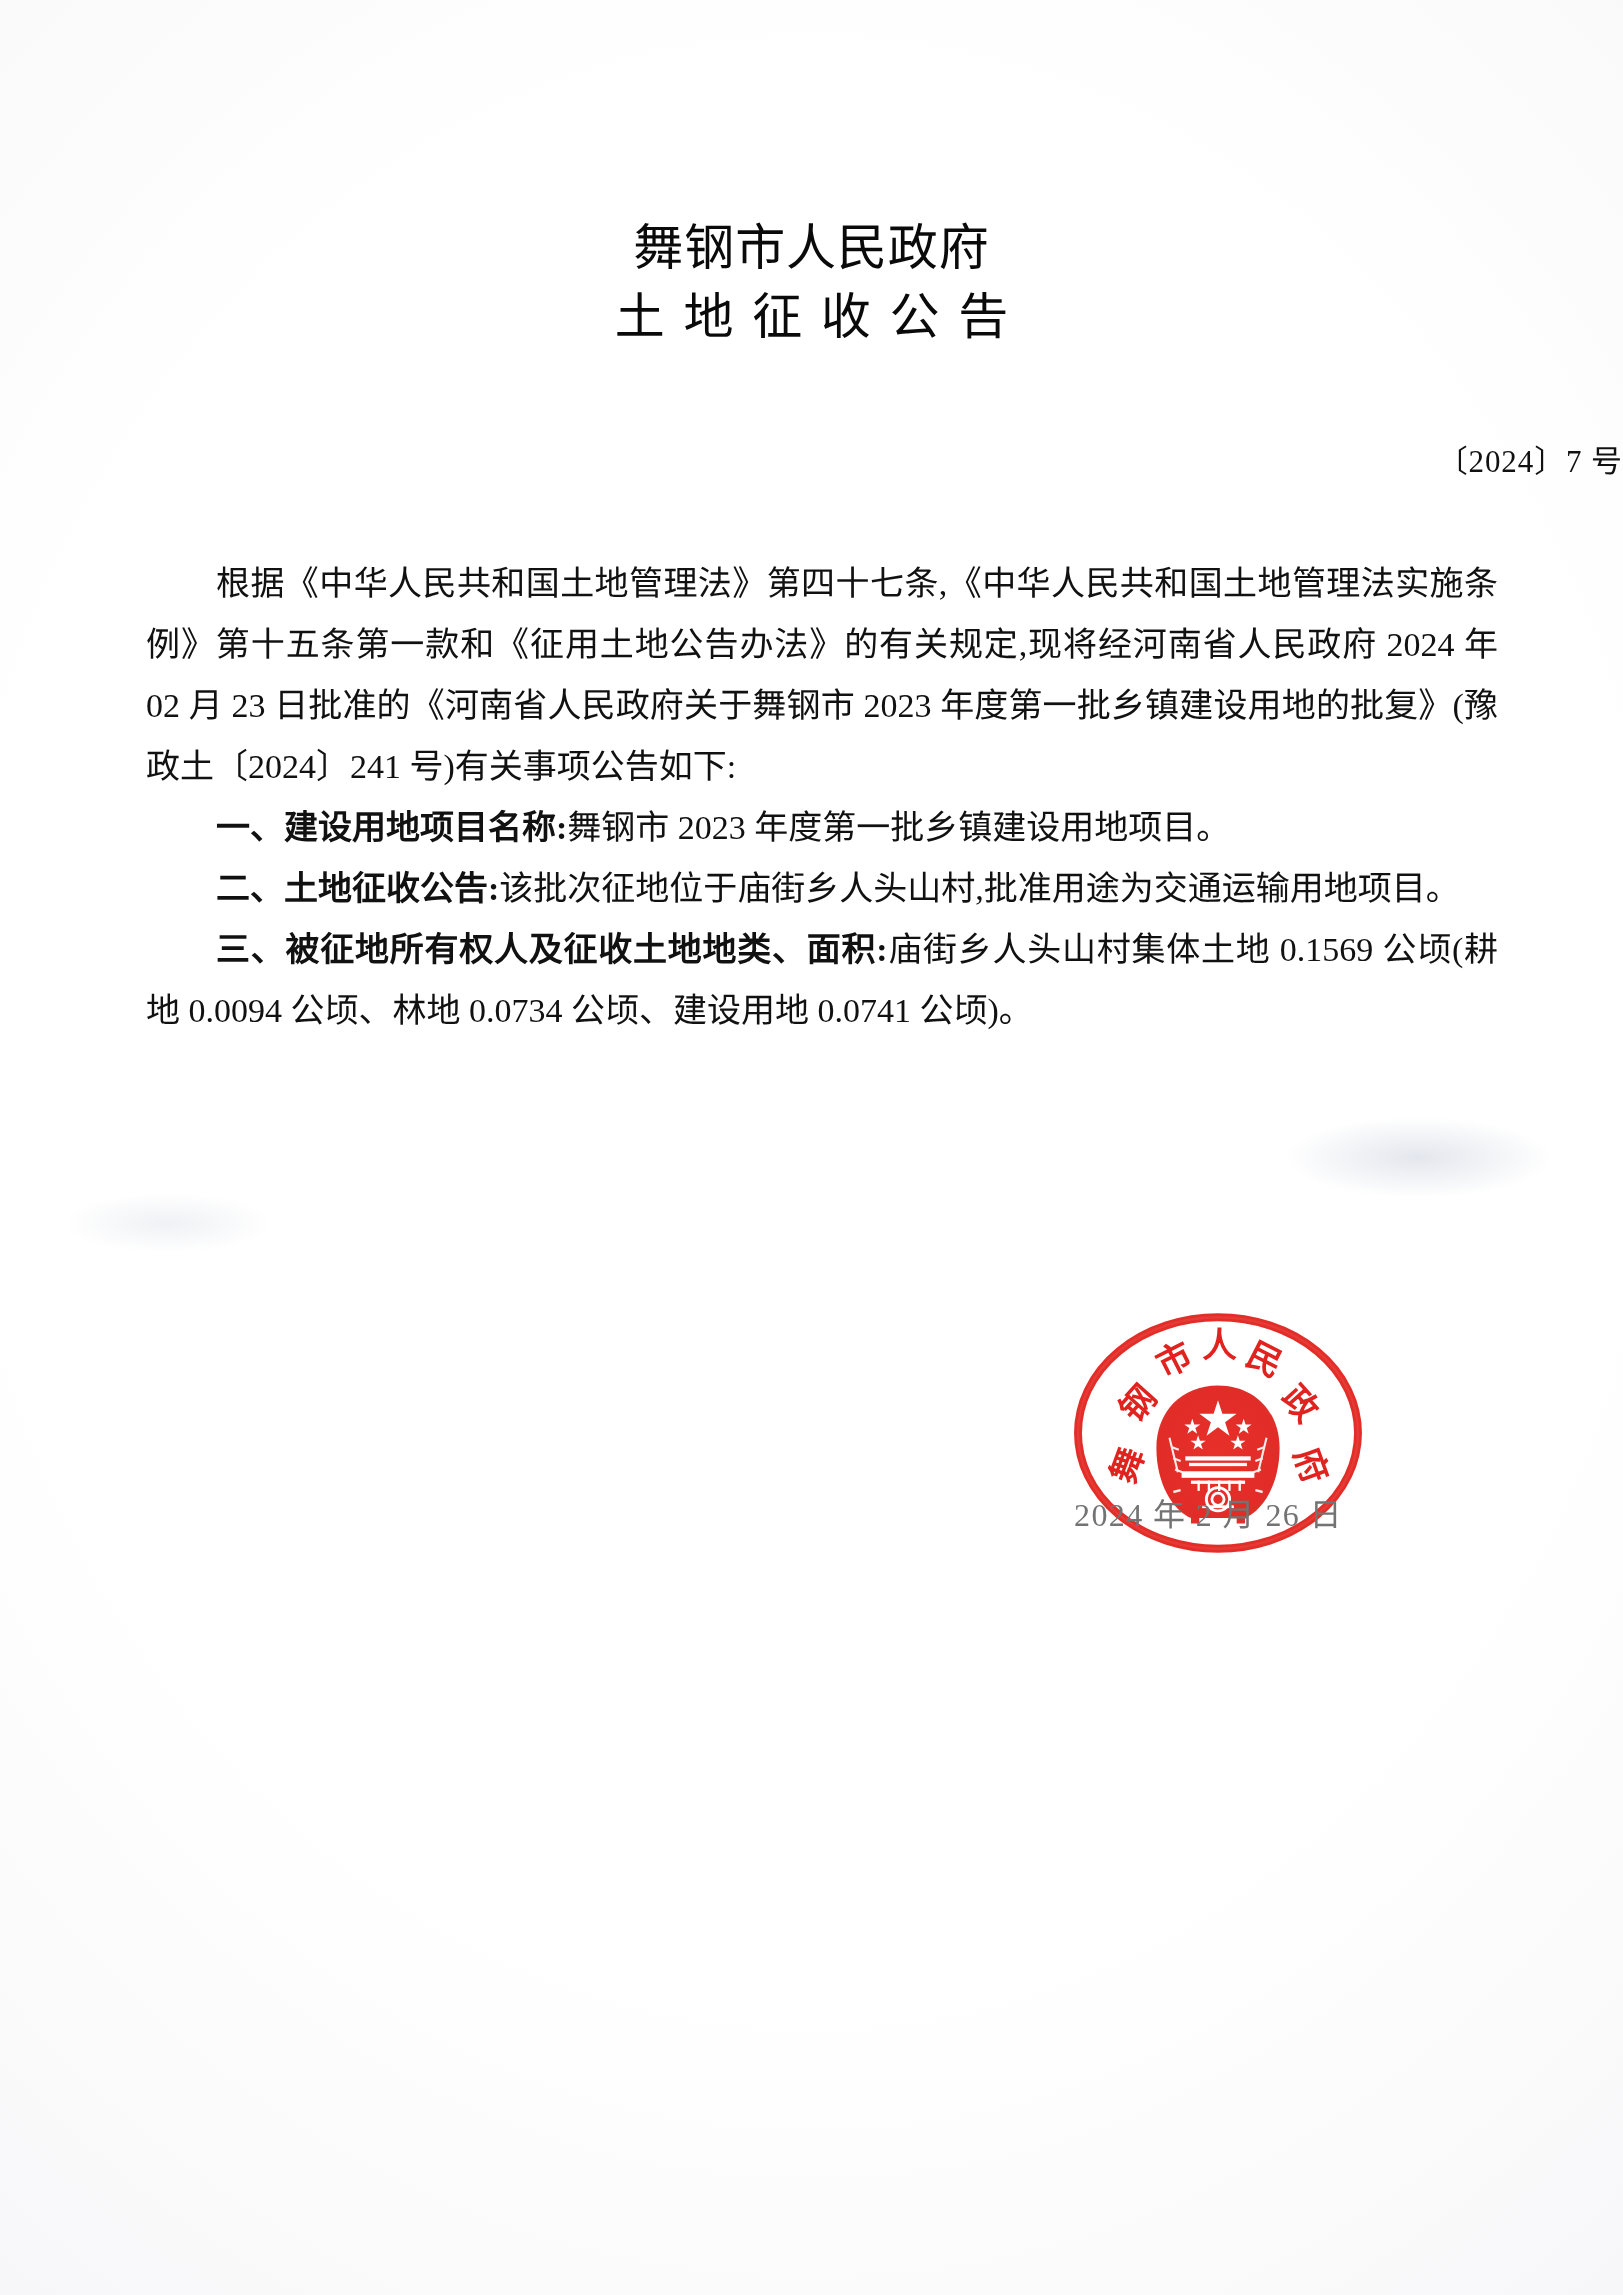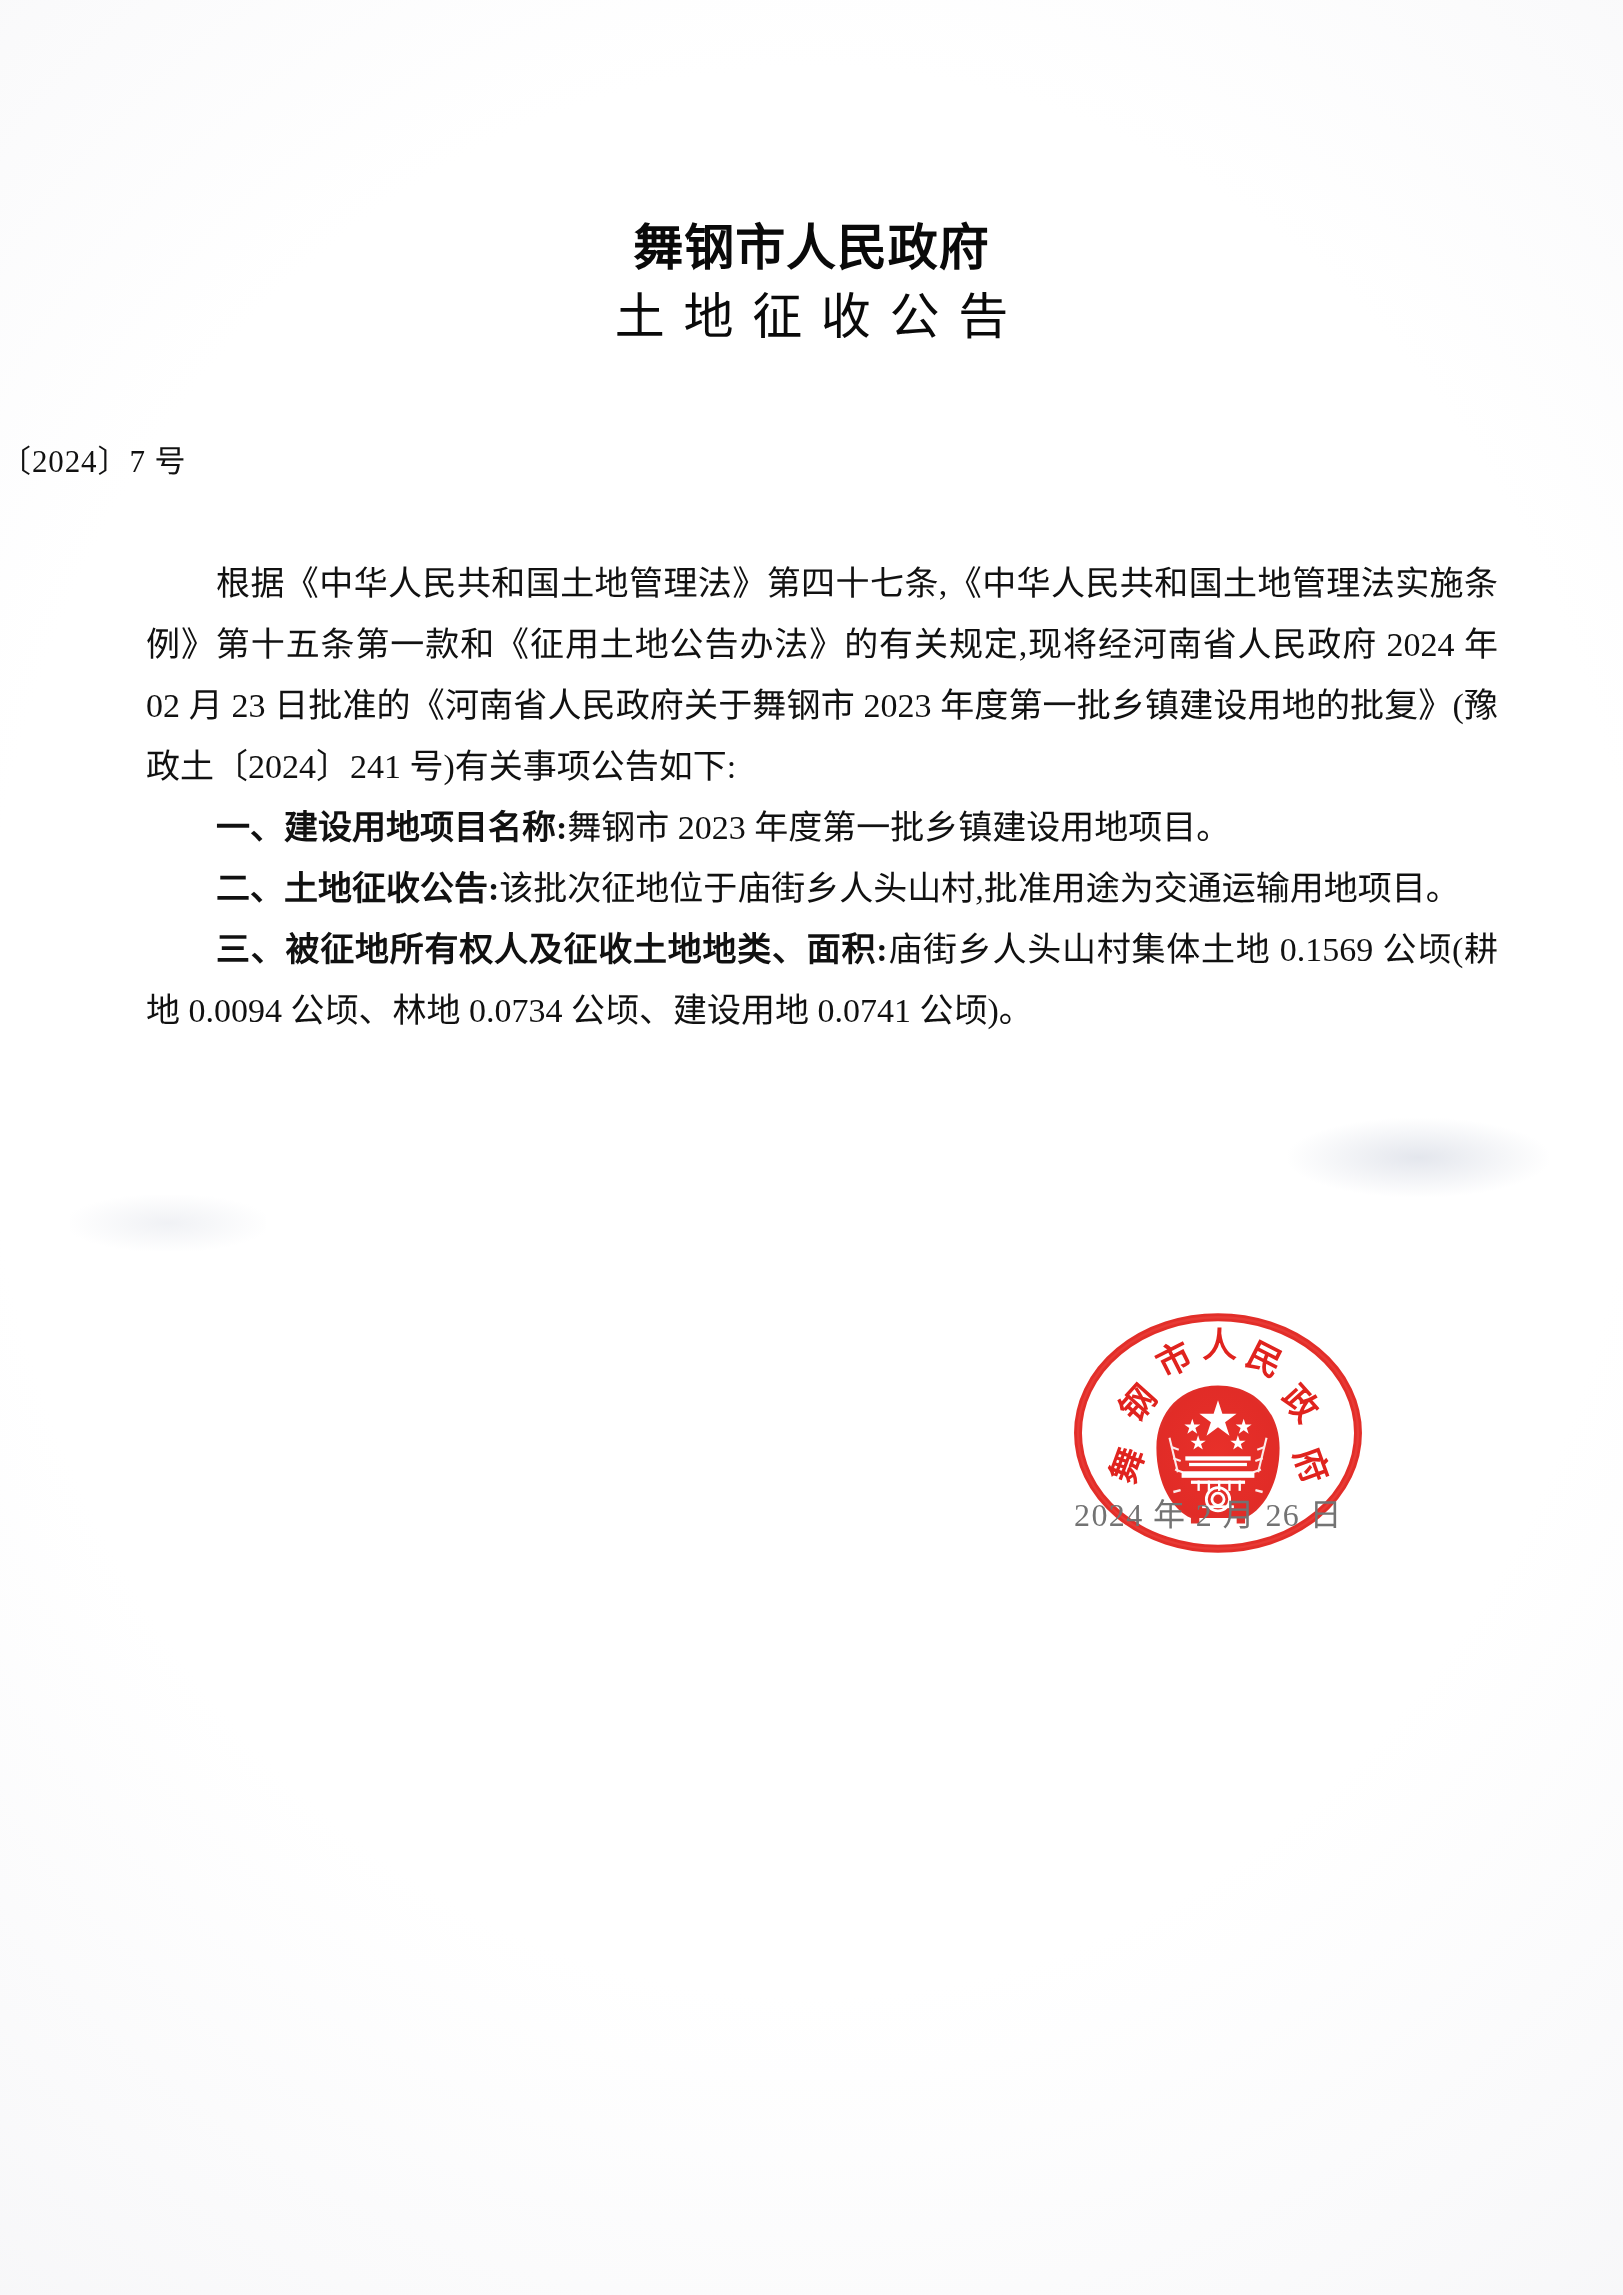--- a/index.html
+++ b/index.html
@@ -32,21 +32,21 @@
   .title-block {
     position: absolute;
     left: 0;
     right: 0;
     top: 219px;
     text-align: center;
   }
 
   .doc-title-main {
     font-size: 50px;
-    font-weight: 700;
+    font-weight: 400;
     letter-spacing: 0.9px;
     line-height: 1.18;
     color: #0a0a0a;
   }
 
   .doc-title-sub {
     margin-top: 10.3px;
     font-size: 50px;
     font-weight: 400;
     letter-spacing: 18.7px;
@@ -54,21 +54,21 @@
     padding-left: 18.7px;
     line-height: 1.18;
     color: #0a0a0a;
   }
 
   .doc-number {
     position: absolute;
     left: 0;
     right: 0;
     top: 436px;
-    text-align: left;
+    text-align: right;
     font-size: 31px;
     letter-spacing: 0.9px;
     color: #111;
   }
 
   
   .body-block {
     position: absolute;
     left: 130px;
     top: 553px;

